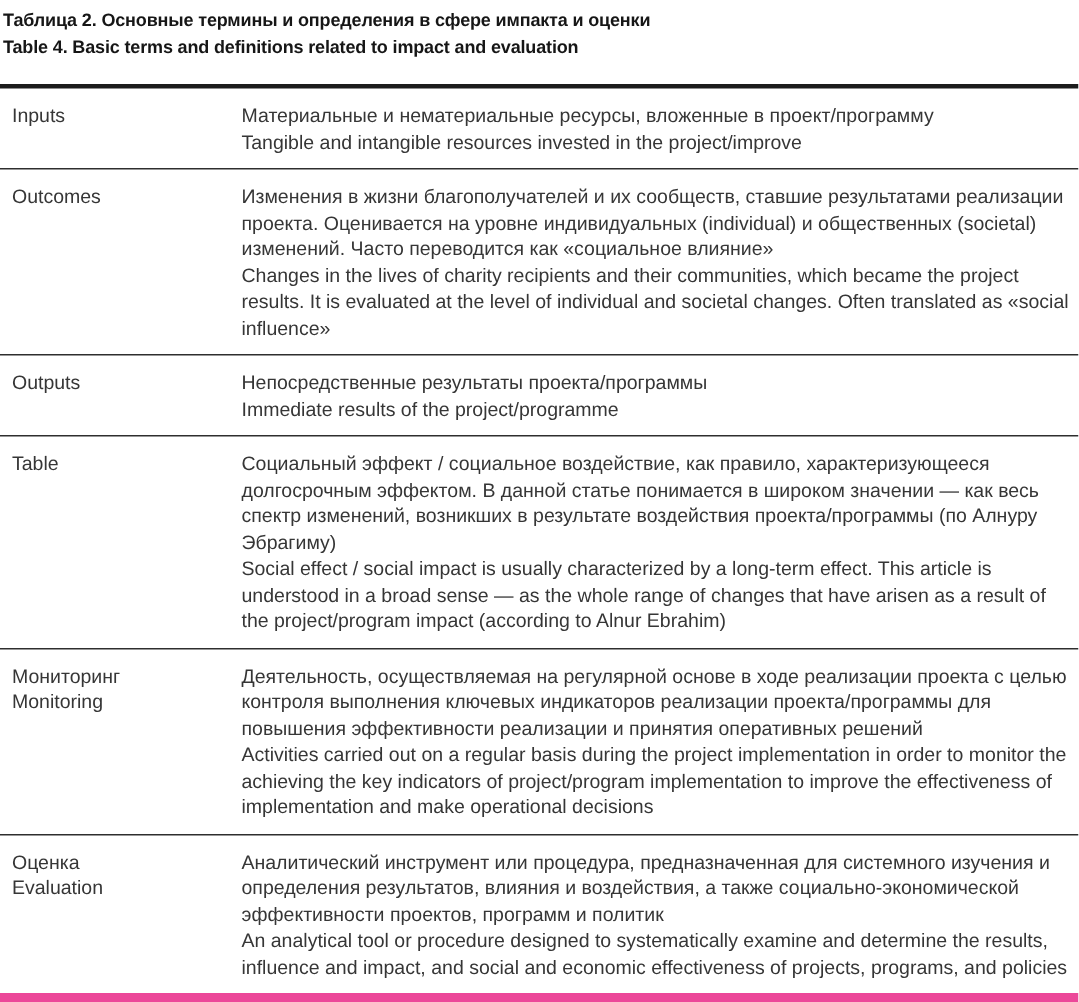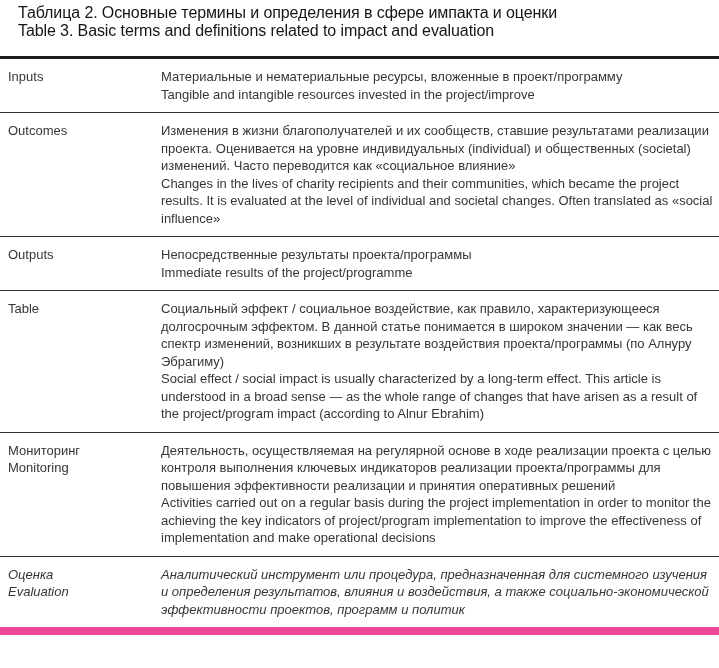--- a/index.html
+++ b/index.html
@@ -9,52 +9,52 @@
   }
   body {
     width: 719px;
     height: 668px;
     overflow: hidden;
     font-family: "Liberation Sans", sans-serif;
     color: #363636;
     -webkit-font-smoothing: antialiased;
   }
   .caption {
-    margin: 4px 0 16px 18px;
-    font-weight: 400;
-    font-size: 16px;
+    margin: 4px 0 16px 2px;
+    font-weight: 700;
+    font-size: 12px;
     line-height: 18px;
     color: #161616;
     letter-spacing: -0.1px;
   }
   .caption div { white-space: nowrap; }
   .terms-table {
     border-top: 3px solid #1c1c1c;
     border-bottom: 8px solid #ec4899;
   }
   .row {
     display: grid;
     grid-template-columns: 132px 1fr;
     padding: 9px 6px 9px 8px;
     border-bottom: 1.5px solid #2e2e2e;
     font-size: 13px;
     line-height: 17.5px;
   }
-  .row:last-child { border-bottom: none; font-style: italic; }
+  .row:last-child { border-bottom: none; }
   .term-cell { padding-right: 8px; }
   .term-cell div { white-space: nowrap; }
   .definition-cell { max-width: 573px; margin-left: 21px; }
   .definition-ru, .definition-en { margin: 0; }
 </style>
 </head>
 <body>
 
 <header class="caption">
   <div>Таблица 2. Основные термины и определения в сфере импакта и оценки</div>
-  <div>Table 3. Basic terms and definitions related to impact and evaluation</div>
+  <div>Table 4. Basic terms and definitions related to impact and evaluation</div>
 </header>
 
 <div class="terms-table">
   <div>
   <div class="row">
     <div class="term-cell">
           <div>Inputs</div>
         </div>
     <div class="definition-cell">
           <div class="definition-ru">Материальные и нематериальные ресурсы, вложенные в проект/программу</div>
@@ -103,16 +103,17 @@
         </div>
   </div>
 
   <div class="row">
     <div class="term-cell">
           <div>Оценка</div>
           <div>Evaluation</div>
         </div>
     <div class="definition-cell">
           <div class="definition-ru">Аналитический инструмент или процедура, предназначенная для системного изучения и определения результатов, влияния и воздействия, а также социально-экономической эффективности проектов, программ и политик</div>
+          <div class="definition-en">An analytical tool or procedure designed to systematically examine and determine the results, influence and impact, and social and economic effectiveness of projects, programs, and policies</div>
         </div>
   </div>
 </div>
 </div>
 
 </body></html>

